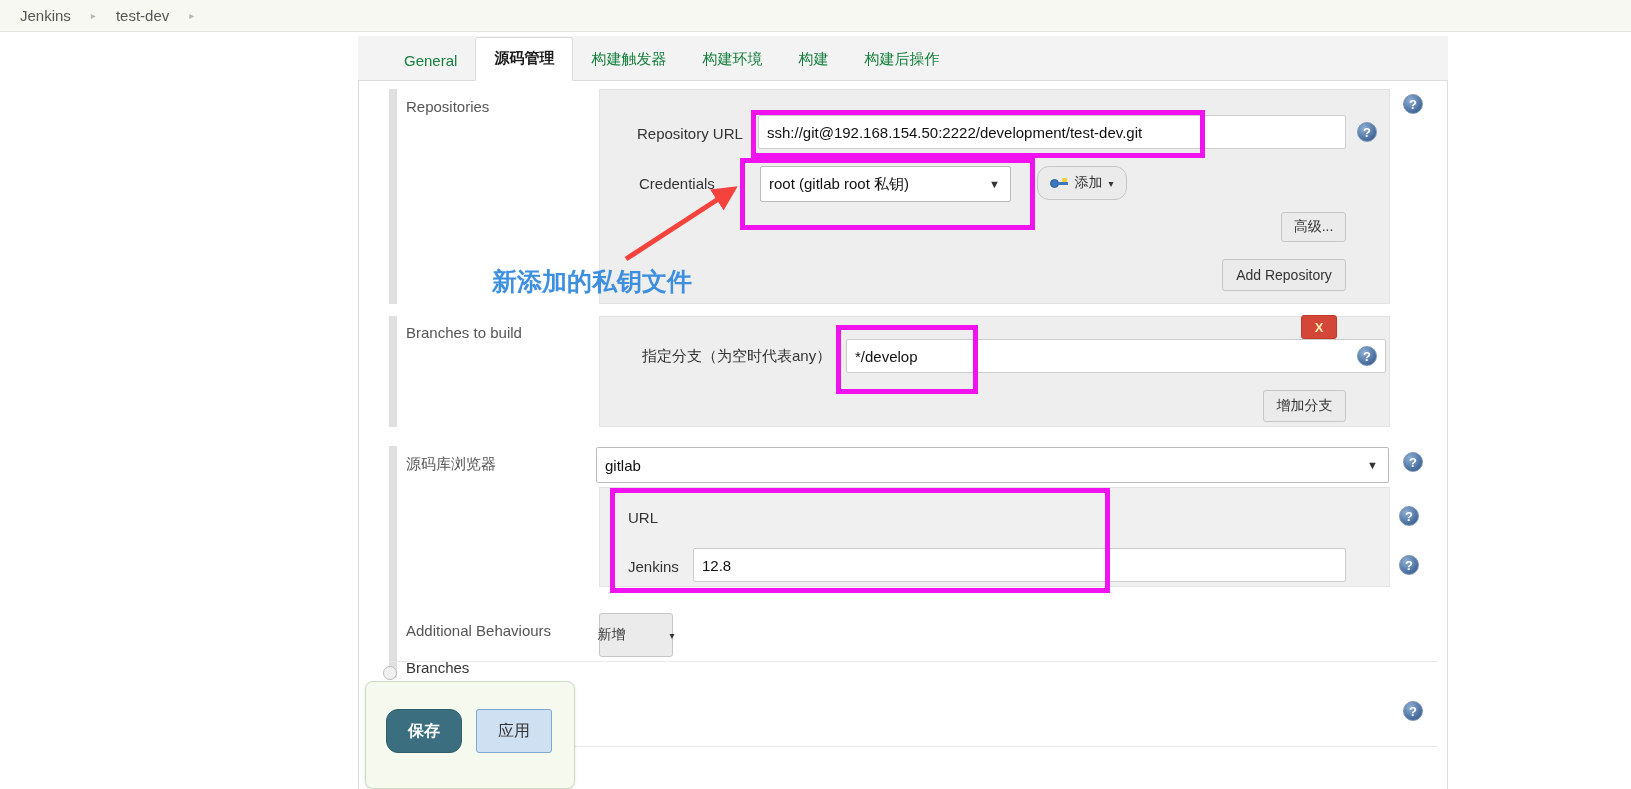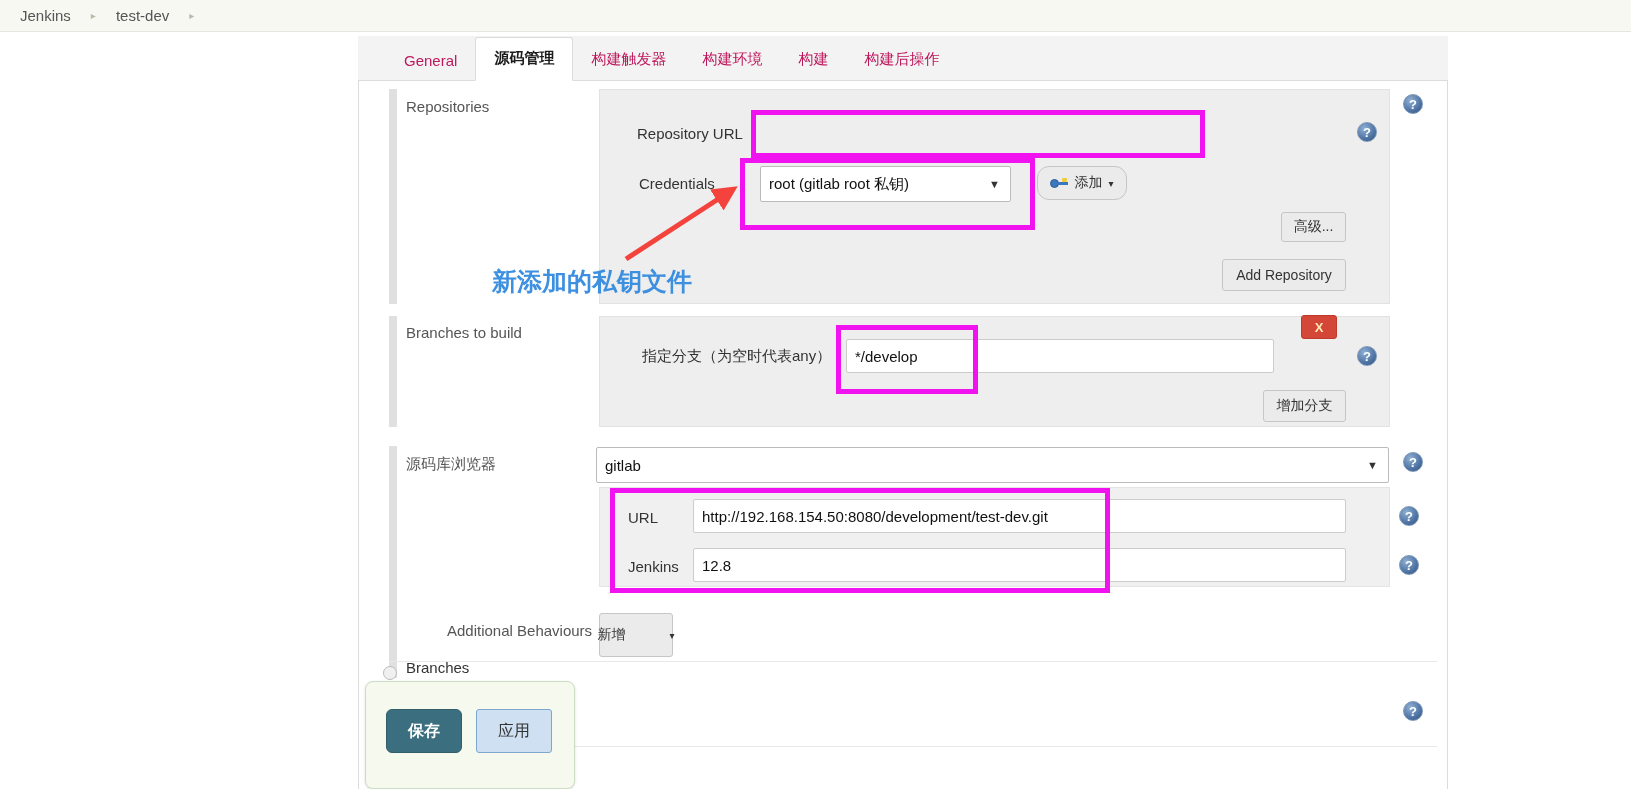--- a/index.html
+++ b/index.html
@@ -30,21 +30,21 @@
     border-left:1px solid #dcdcdc;
     border-right:1px solid #dcdcdc;
   }
   
   #tab-strip{
     position:absolute; left:358px; top:36px; width:1090px; height:45px;
     background:#f3f3f3; border-bottom:1px solid #dcdcdc;
     display:flex; align-items:flex-end; padding-left:28px;
   }
   .tab{
-    font-size:15px; color:#be185d; padding:11px 18px 12px 18px;
+    font-size:15px; color:#15803d; padding:11px 18px 12px 18px;
     cursor:pointer; white-space:nowrap; position:relative; top:1px;
   }
   .tab.active{
     color:#1c1c1c; font-weight:bold; background:#ffffff;
     border:1px solid #dcdcdc; border-bottom:1px solid #ffffff;
     border-radius:3px 3px 0 0;
   }
 
   
   #config-body{
@@ -148,21 +148,21 @@
   #annotation-arrow{ position:absolute; z-index:45; }
 
   
   #save-bar{
     position:absolute; left:365px; top:681px; width:210px; height:108px;
     background:#f6f9ee; border:1px solid #cddcc4; border-radius:8px;
     box-shadow:0 1px 3px rgba(0,0,0,.12); z-index:60;
   }
   #save-button{
     position:absolute; left:20px; top:27px; width:76px; height:44px;
-    background:#3b6e7e; border:1px solid #335f6d; border-radius:6px;
+    background:#3b6e7e; border:1px solid #335f6d; border-radius:12px;
     color:#ffffff; font-size:16px; font-weight:bold; cursor:pointer;
     display:flex; align-items:center; justify-content:center;
   }
   #apply-button{
     position:absolute; left:110px; top:27px; width:76px; height:44px;
     background:#cfe0f2; border:1px solid #7fa8d0; border-radius:3px;
     color:#333; font-size:16px; cursor:pointer;
     display:flex; align-items:center; justify-content:center;
   }
   .divider{ position:absolute; background:#e8e8e8; height:1px; }
@@ -189,20 +189,21 @@
 </div>
 
 <div id="config-body">
 
   <div class="gutter" style="top:8px;height:215px;"></div>
   <div class="section-label" style="left:47px; top:17px;">Repositories</div>
 
   <div class="panel" style="left:240px; top:8px; width:791px; height:215px;"></div>
 
   <div class="field-label" style="left:278px; top:44px; width:115px;">Repository URL</div>
+  <input class="txt" type="text" style="left: 399px; top: 34px; width: 588px;" value="ssh://git@192.168.154.50:2222/development/test-dev.git">
 
   <div class="field-label" style="left:280px; top:94px; width:113px;">Credentials</div>
   <div class="fakesel" style="left:401px; top:85px; width:251px;">
     <span>root (gitlab root 私钥)</span>
     <span class="caret">▼</span>
   </div>
 
   <button class="btn" style="left:678px; top:85px; width:90px; height:34px;border-radius:12px;">
     <span class="key-icon">
       <span class="bow"></span>
@@ -220,47 +221,46 @@
   <div class="help" style="left:998px; top:41px;">?</div>
 
   <div class="gutter" style="top:235px;height:111px;"></div>
   <div class="section-label" style="left:47px; top:243px;">Branches to build</div>
 
   <div class="panel" style="left:240px; top:235px; width:791px; height:111px;"></div>
 
   <div class="xbtn" style="left:942px; top:234px;">X</div>
 
   <div class="field-label" style="left:283px; top:266px;">指定分支（为空时代表any）</div>
-  <input class="txt" type="text" style="left: 487px; top: 258px; width: 428px;" value="*/develop">
+  <input class="txt" type="text" style="left: 487px; top: 258px; width: 540px;" value="*/develop">
 
   <button class="btn" style="left:904px; top:309px; width:83px; height:32px;">增加分支</button>
 
   <div class="help" style="left:998px; top:265px;">?</div>
 
   <div class="gutter" style="top:365px;height:232px;"></div>
   <div class="section-label" style="left:47px; top:374px;">源码库浏览器</div>
 
   <div class="fakesel" style="left:237px; top:366px; width:793px;">
     <span>gitlab</span>
     <span class="caret">▼</span>
   </div>
   <div class="help" style="left:1044px; top:371px;">?</div>
 
   <div class="panel-inner" style="left:240px; top:406px; width:791px; height:100px;"></div>
 
   <div class="field-label" style="left:269px; top:428px; text-align:left;">URL</div>
-  <input class="txt" type="text" style="left: 334px; top: 418px; width: 653px;" value="http://192.168.154.50:8080/development/test-dev.git">
   <div class="help" style="left:1040px; top:425px;">?</div>
 
   <div class="field-label" style="left:269px; top:477px; text-align:left;">Jenkins</div>
   <input class="txt" type="text" style="left: 334px; top: 467px; width: 653px;" value="12.8">
   <div class="help" style="left:1040px; top:474px;">?</div>
 
   <div class="gutter" style="top:524px;height:56px;"></div>
-  <div class="section-label" style="left:47px; top:541px;margin-left:41px;">Additional Behaviours</div>
+  <div class="section-label" style="left:47px; top:541px;">Additional Behaviours</div>
   <button class="btn" style="left:240px; top:532px; width:74px; height:44px;gap:44px;">
     <span>新增</span>
     <span style="font-size:10px;">▾</span>
   </button>
 
   <div class="divider" style="left:30px; top:580px; width:1048px;"></div>
 
   <div class="radio" style="left:24px; top:585px;"></div>
   <div class="section-label" style="left:47px; top:578px; color:#333;">Branches</div>
 

